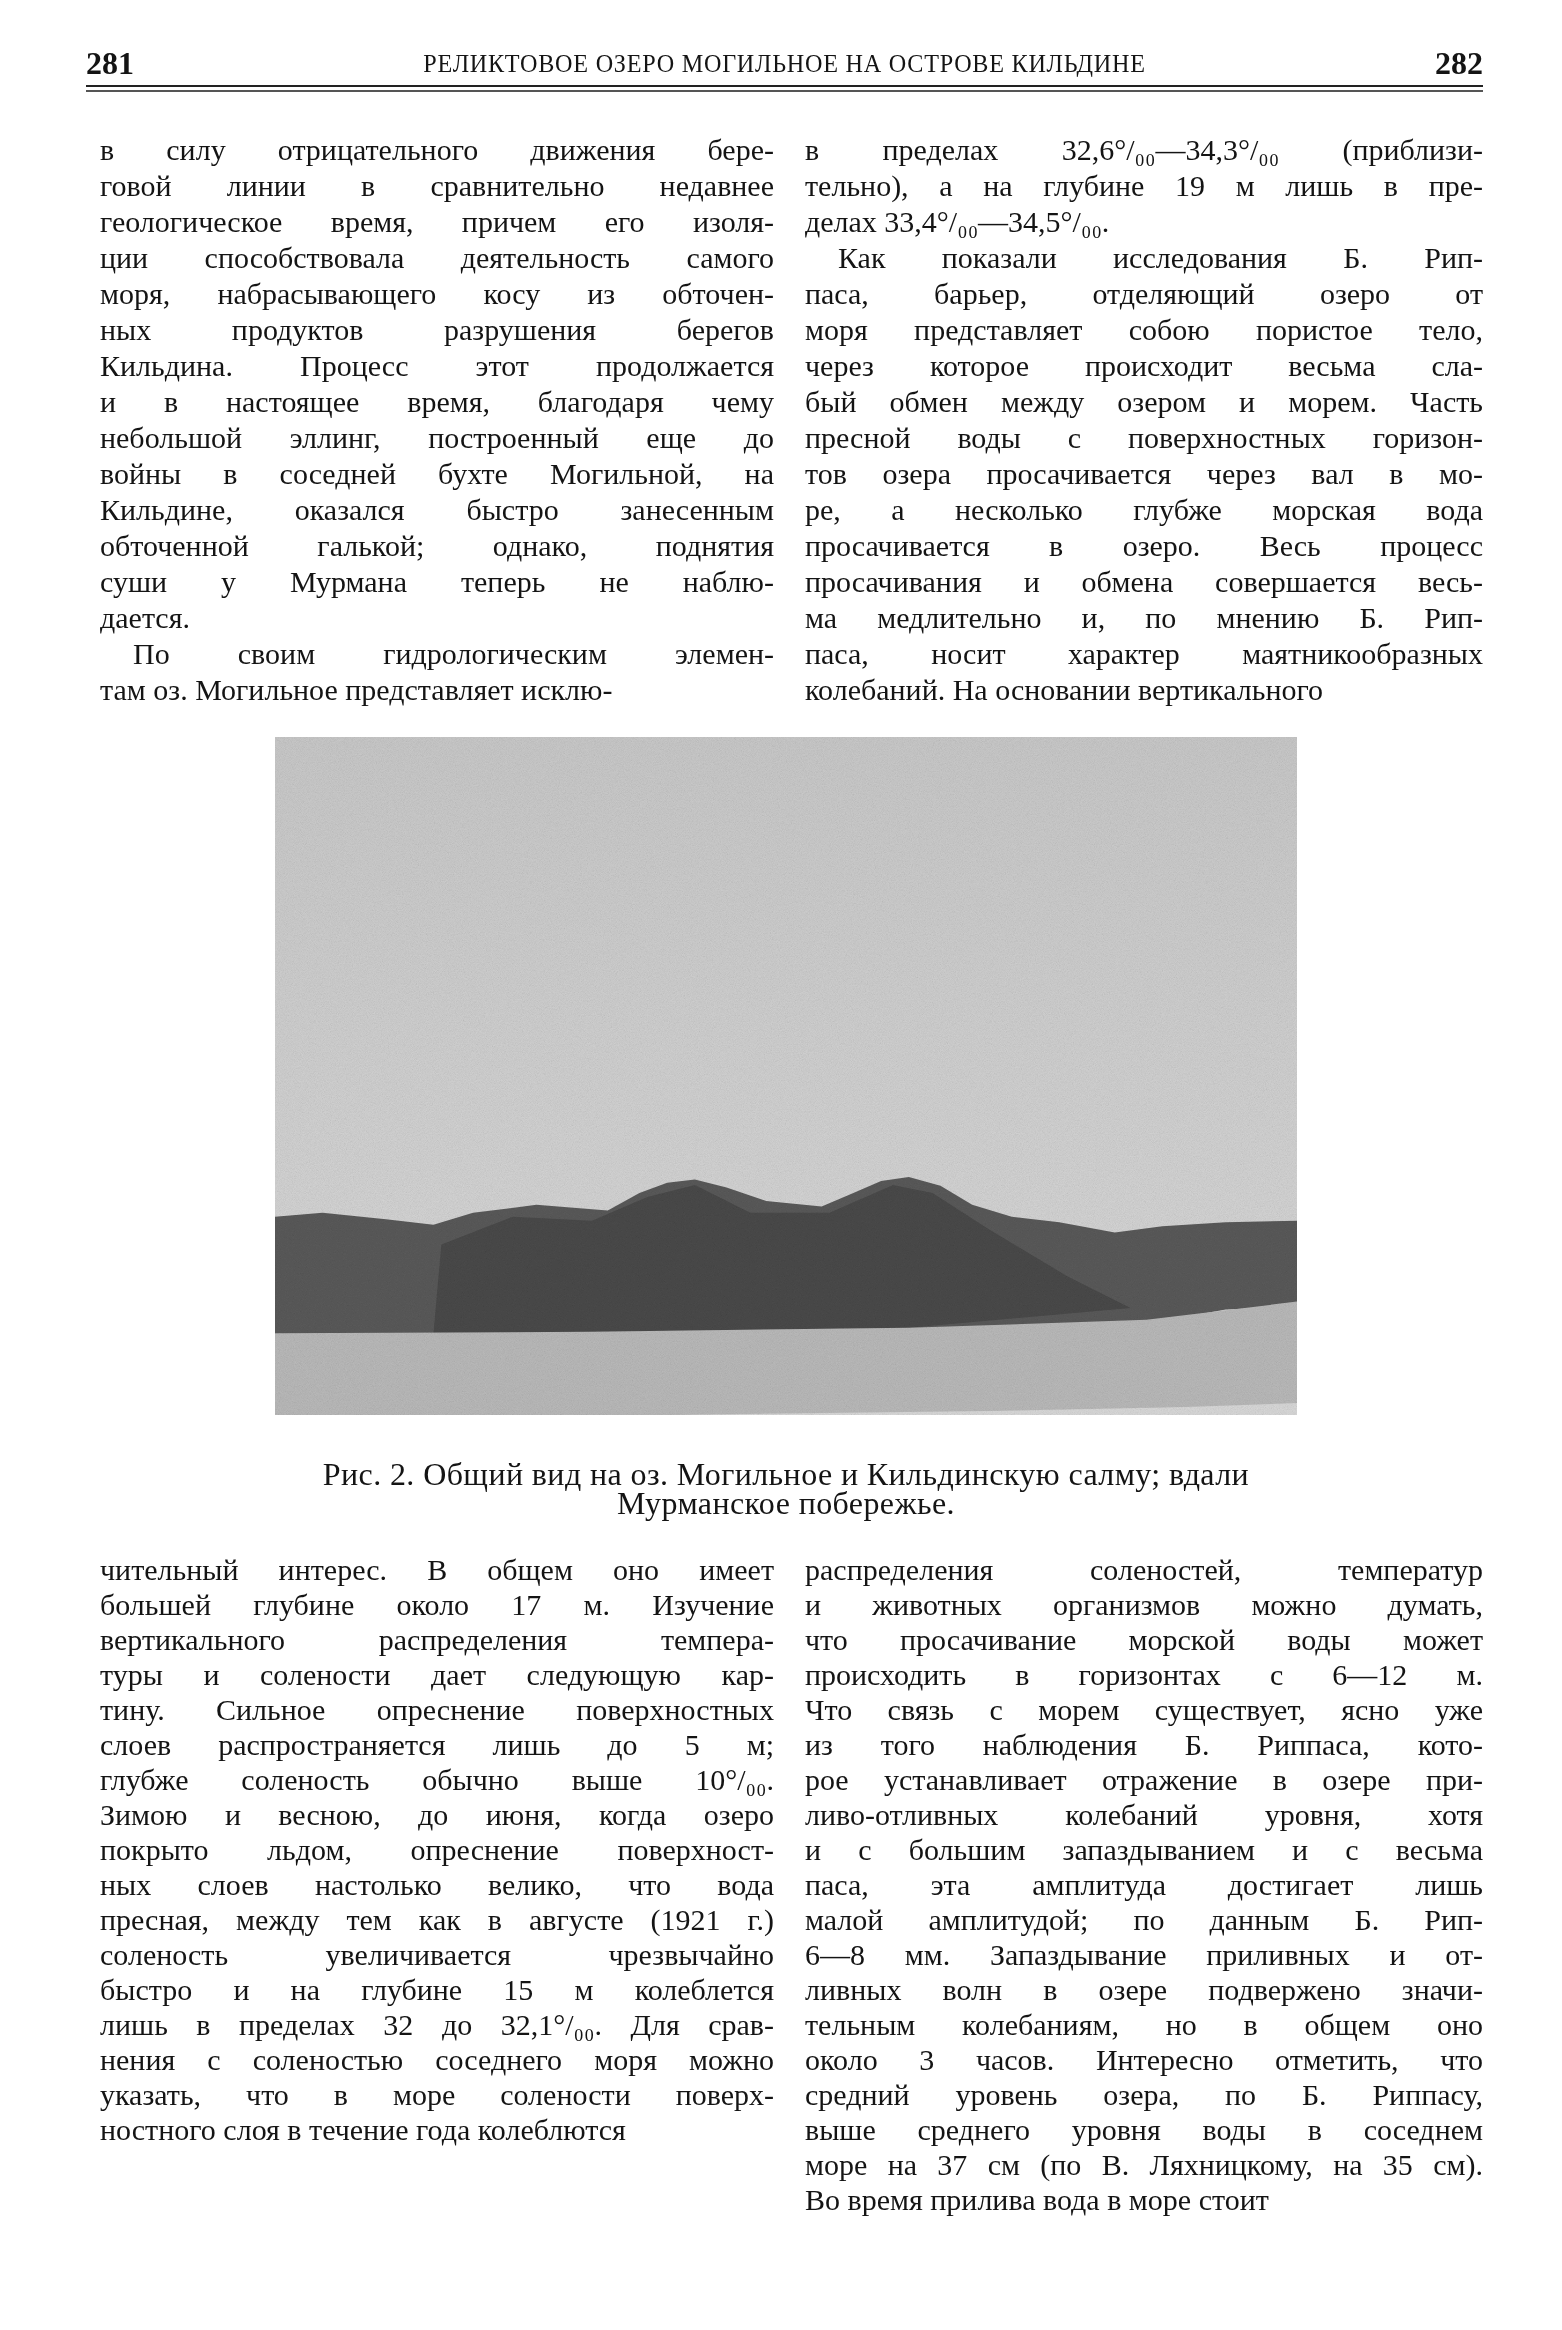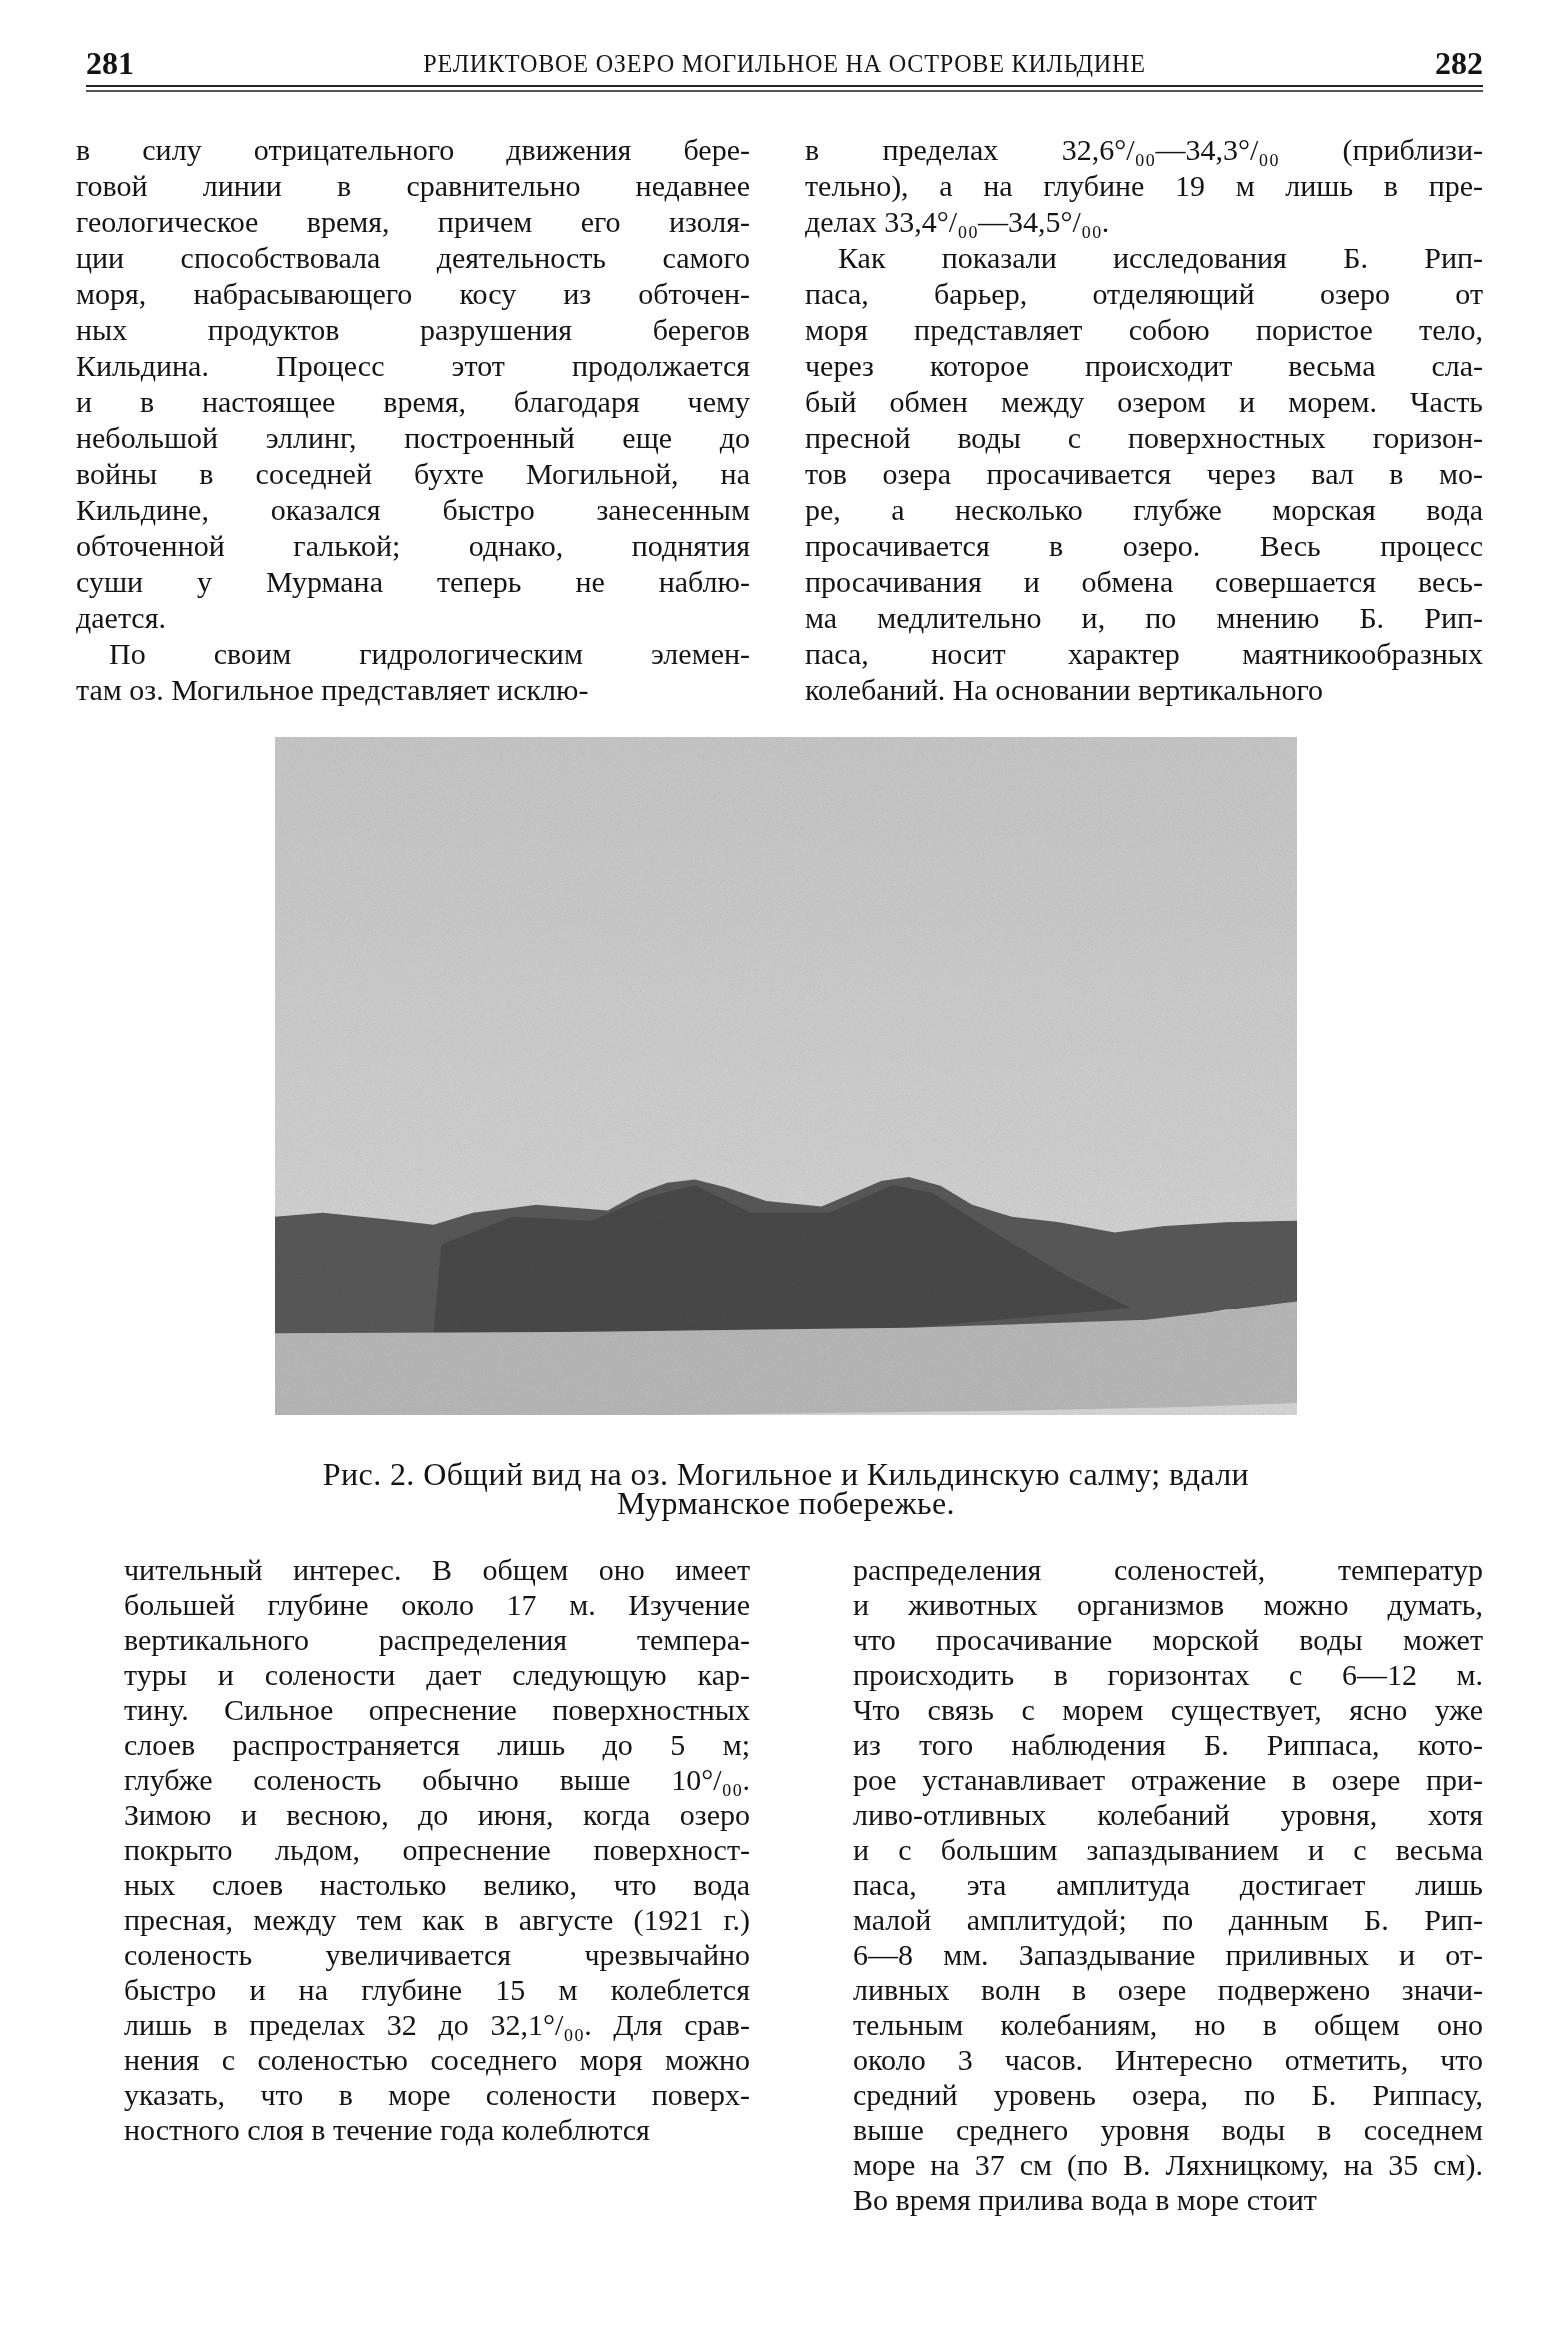--- a/index.html
+++ b/index.html
@@ -8,28 +8,28 @@
   .header { position: absolute; left: 86px; top: 46px; width: 1397px; height: 38px; }
   .page-num { position: absolute; top: 0; font-size: 32px; font-weight: bold; line-height: 35px; }
   .page-num.left { left: 0; }
   .page-num.right { right: 0; }
   .running-title { position: absolute; left: 0; right: 0; top: 0; text-align: center;
                    font-size: 26px; letter-spacing: 0.8px; line-height: 35px; transform: scaleX(0.93); }
   .rule { position: absolute; left: 86px; width: 1397px; background: #222; }
   .rule.r1 { top: 85px; height: 2.4px; }
   .rule.r2 { top: 90px; height: 1.6px; background: #555; }
   .col { position: absolute; width: 674px; font-size: 30px; line-height: 36px; }
-  .col.left { left: 76px; }
+  .col.left { left: 100px; }
   .col.right { left: 805px; width: 678px; }
   .line { display: block; text-align: justify; text-align-last: justify; white-space: nowrap; height: 36px; overflow: visible; }
   .line.last { text-align-last: left; }
   .line.indent { padding-left: 33px; }
   .top { top: 132px; }
   .bottom { top: 1552px; line-height: 35px; }
-  .bottom .line { height: 35px; margin-left: 48px; }
+  .bottom .line { height: 35px; }
   .photo { position: absolute; left: 275px; top: 737px; width: 1022px; height: 678px; overflow: hidden; background: #bdbdbd; }
   .photo svg { width: 100%; height: 100%; display: block; }
   .caption { position: absolute; left: 275px; width: 1022px; top: 1460px; text-align: center;
              font-size: 32px; line-height: 29px; letter-spacing: 0.4px; }
   .caption span { display: block; }
 </style>
 </head>
 <body>
 
 <div class="header">

